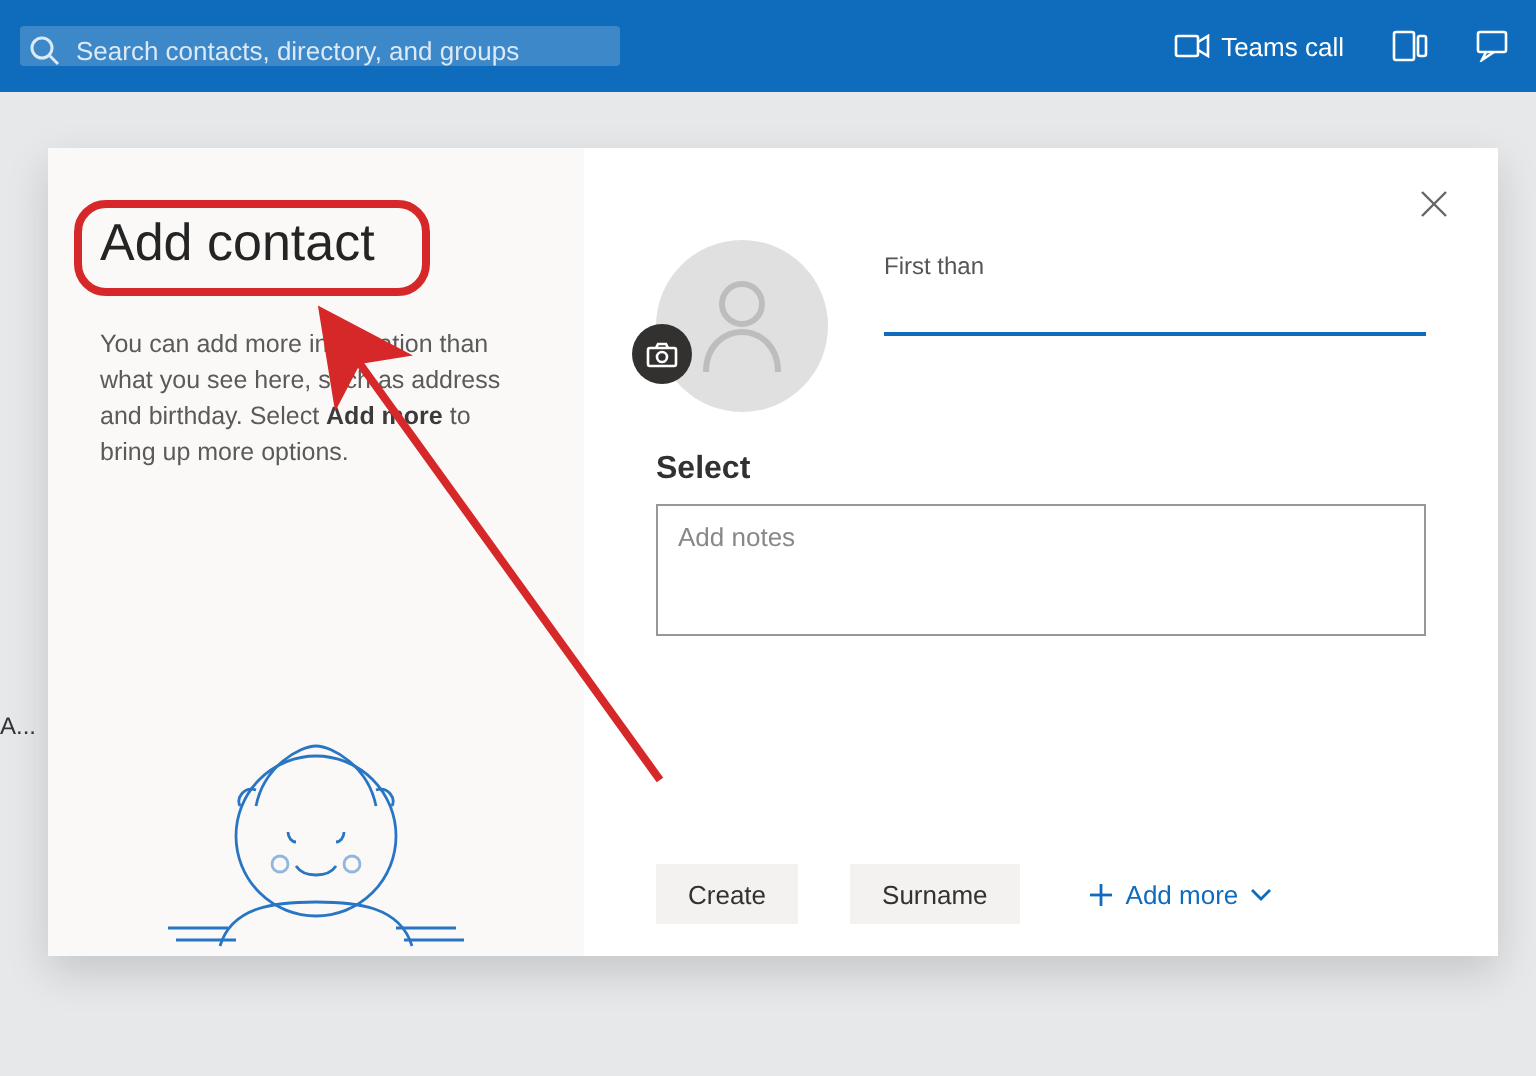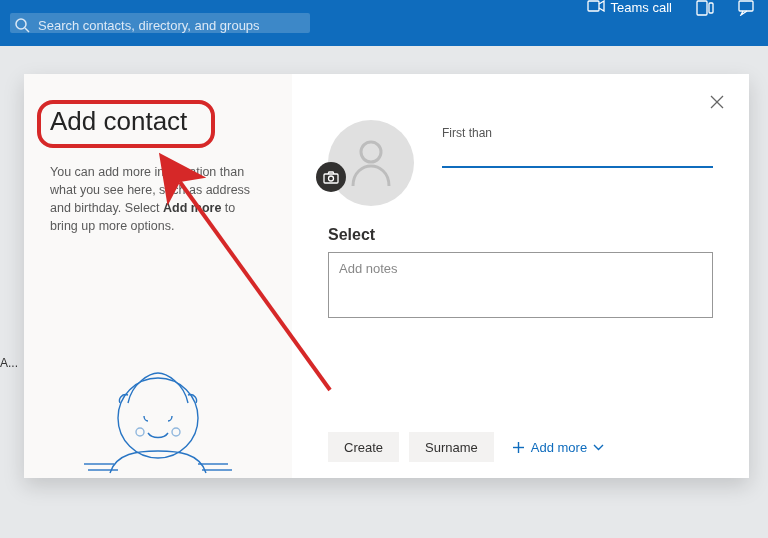--- a/index.html
+++ b/index.html
@@ -21,21 +21,21 @@
     align-items: flex-end;
     border-radius: 2px;
     padding: 0 4px;
     font-size: 13px;
     color: #dce9f6;
   }
   .searchbox svg { flex: 0 0 16px; margin-right: 8px; }
   .top-spacer { flex: 1; }
   .top-action {
     display: flex;
-    align-items: flex-start;
+    align-items: center;
     gap: 6px;
     font-size: 13px;
     color: #fff;
     padding: 0 12px;
     height: 46px;
   }
 
   .backdrop {
     position: absolute;
     left: 0; right: 0; top: 46px; bottom: 0;
@@ -170,21 +170,21 @@
     font-family: inherit;
   }
   .notes-box::placeholder { color: #888; }
 
   .actions-row {
     position: absolute;
     bottom: 16px;
     left: 36px; right: 36px;
     display: flex;
     align-items: center;
-    gap: 10px;
+    gap: 26px;
     border-top: 0px solid #eee;
     padding-top: 10px;
   }
   .btn {
     height: 30px;
     padding: 0 16px;
     font-size: 13px;
     background: #f3f2f1;
     color: #323130;
     border: none;

